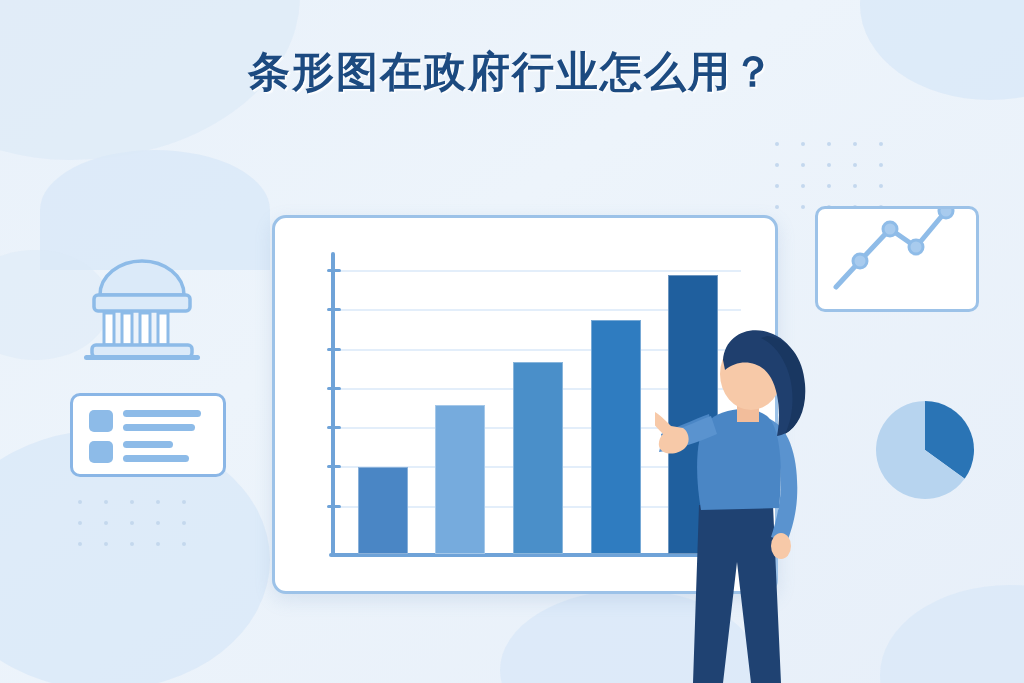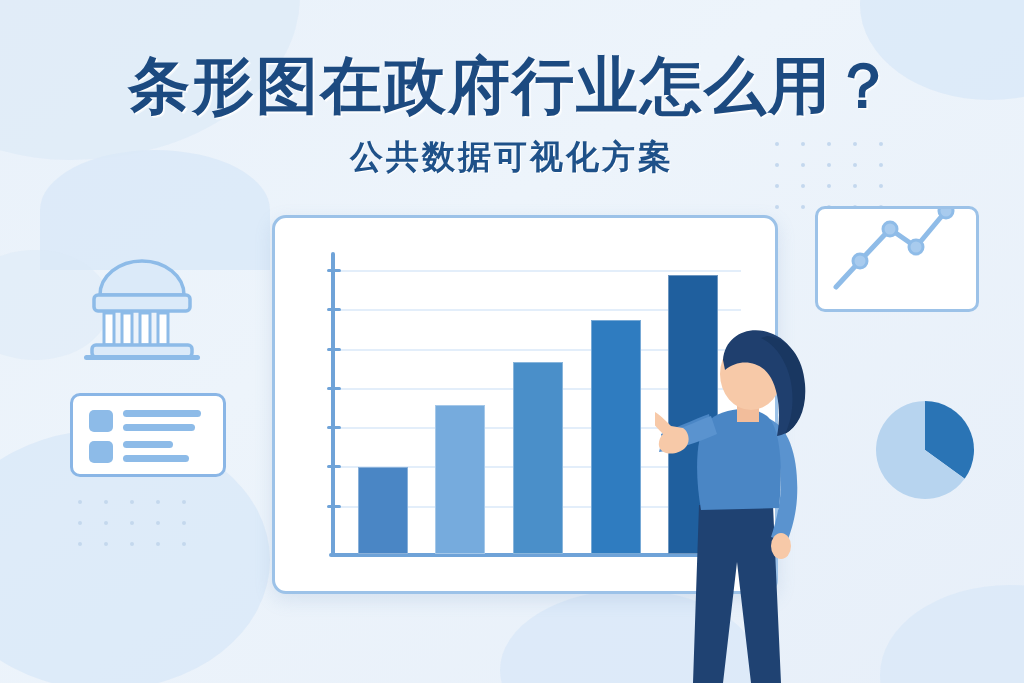--- a/index.html
+++ b/index.html
@@ -15,21 +15,21 @@
   .cloud{position:absolute;background:#dbe9f8;border-radius:50%;opacity:.85;}
   .blob{position:absolute;background:#dfebf8;opacity:.8;}
 
   .dotgrid{position:absolute;}
   .dotgrid i{position:absolute;width:4px;height:4px;border-radius:50%;
     background:#c4d8ee;display:block;}
 
   
   .title{
     position:absolute;left:0;right:0;top:44px;text-align:center;
-    font-size:62px;font-weight:bold;letter-spacing:2px;
+    font-size:42px;font-weight:bold;letter-spacing:2px;
     color:#1c4a80;
     text-shadow:1px 1px 0 #ffffff, 2px 2px 0 rgba(255,255,255,.55);
     white-space:nowrap;
   }
   .subtitle{
     position:absolute;left:0;right:0;top:135px;text-align:center;
     font-size:33px;font-weight:bold;letter-spacing:3px;
     color:#1e5189;
     text-shadow:1px 1px 0 #ffffff;
     white-space:nowrap;
@@ -110,21 +110,20 @@
       <i style="left: 78px; top: 21px; background: rgb(196, 216, 238);"></i>
       <i style="left: 104px; top: 21px; background: rgb(196, 216, 238);"></i>
       <i style="left: 0px; top: 42px; background: rgb(196, 216, 238);"></i>
       <i style="left: 26px; top: 42px; background: rgb(196, 216, 238);"></i>
       <i style="left: 52px; top: 42px; background: rgb(196, 216, 238);"></i>
       <i style="left: 78px; top: 42px; background: rgb(196, 216, 238);"></i>
       <i style="left: 104px; top: 42px; background: rgb(196, 216, 238);"></i>
     </div>
 
   <div class="title">条形图在政府行业怎么用？</div>
-  <div class="subtitle">公共数据可视化方案</div>
 
   <div id="gov-icon">
     <svg viewBox="0 0 120 108" width="120" height="108">
       <path d="M18 42 A42 34 0 0 1 102 42 Z" fill="#dbeaf9" stroke="#8dbbe8" stroke-width="3.5" stroke-linejoin="round"></path>
       <rect x="12" y="42" width="96" height="16" rx="4" fill="#dbeaf9" stroke="#8dbbe8" stroke-width="3.5"></rect>
       <rect x="22" y="60" width="10" height="32" fill="#ffffff" stroke="#8dbbe8" stroke-width="3"></rect>
       <rect x="40" y="60" width="10" height="32" fill="#ffffff" stroke="#8dbbe8" stroke-width="3"></rect>
       <rect x="58" y="60" width="10" height="32" fill="#ffffff" stroke="#8dbbe8" stroke-width="3"></rect>
       <rect x="76" y="60" width="10" height="32" fill="#ffffff" stroke="#8dbbe8" stroke-width="3"></rect>
       <rect x="10" y="92" width="100" height="12" rx="4" fill="#dbeaf9" stroke="#8dbbe8" stroke-width="3.5"></rect>

